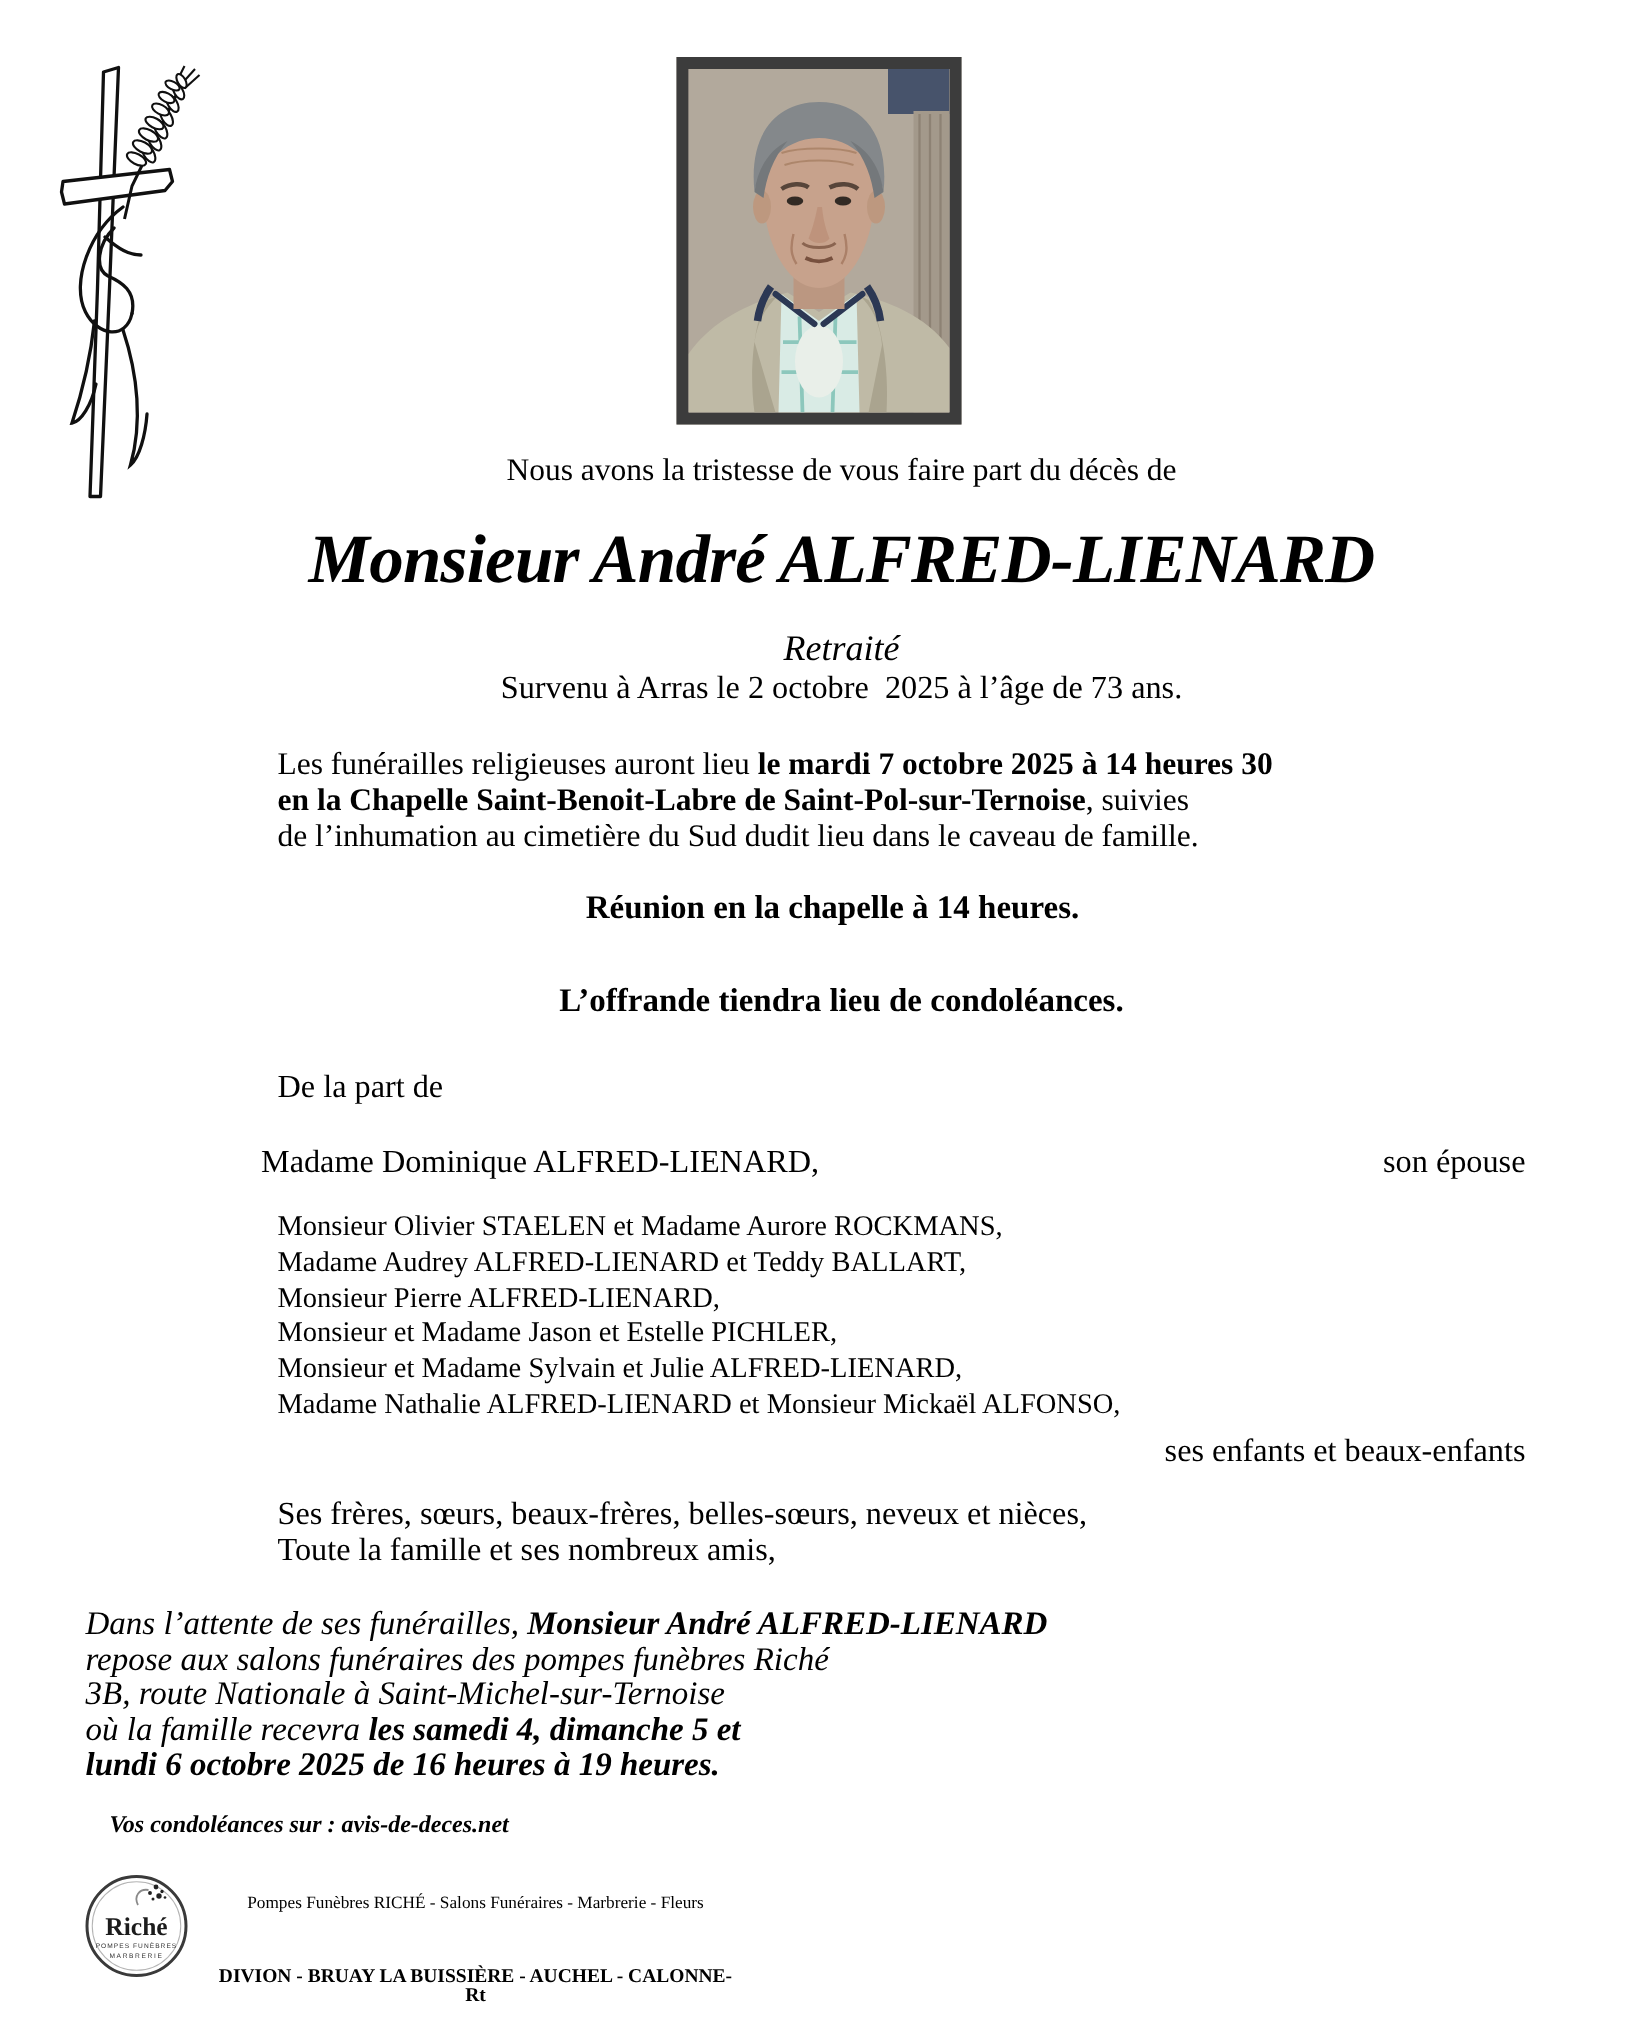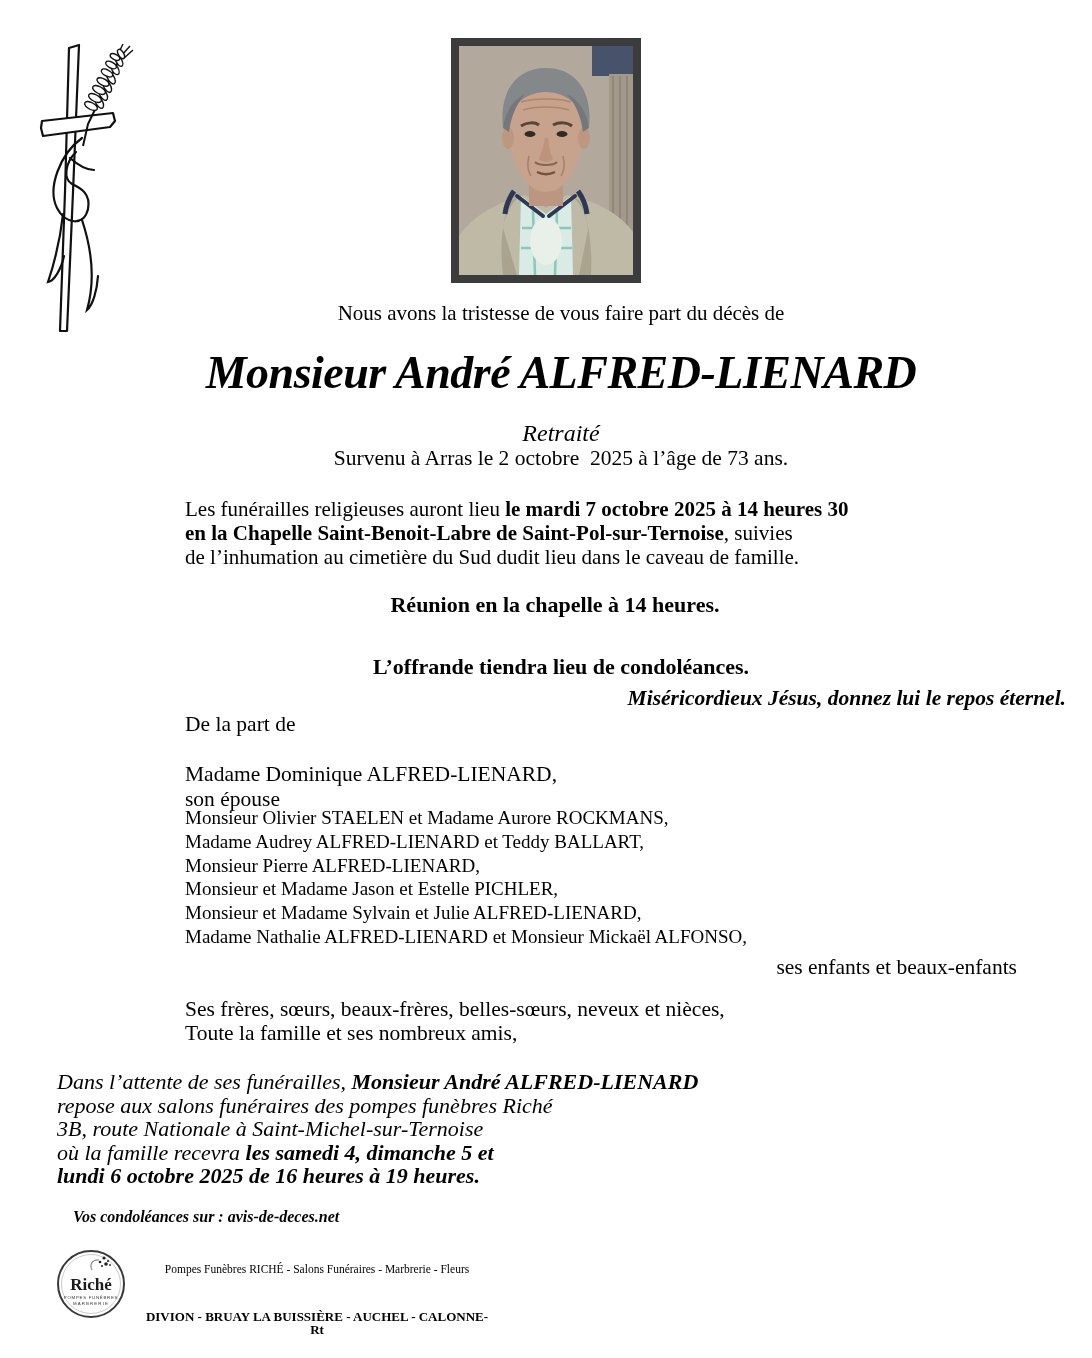--- a/index.html
+++ b/index.html
@@ -19,21 +19,21 @@
   #deceased-name{top:346px;font-size:46px;font-weight:bold;font-style:italic;letter-spacing:-0.5px;}
   #occupation{top:403px;font-size:24px;font-weight:normal;font-style:italic;margin-top:17px;}
   #death-line{top:446px;font-size:21.5px;white-space:pre-wrap;}
 
   #funeral-paragraph{top:497px;left:185px;font-size:21px;line-height:24px;}
   #meeting-line{top:592px;font-size:22px;font-weight:bold;padding-left:18px;}
   #offering-line{top:641px;font-size:22px;font-weight:bold;margin-top:13px;}
   #prayer-line{top:686px;left:0;right:26px;text-align:right;font-size:21.5px;font-weight:bold;font-style:italic;}
 
   #from-line{top:712px;left:185px;font-size:21.5px;}
-  #spouse-row{top:762px;left:185px;right:75px;display:flex;justify-content:space-between;font-size:21.5px;flex-direction:column;}
+  #spouse-row{top:762px;left:174px;right:75px;display:flex;justify-content:space-between;font-size:21.5px;}
   #children-list{top:806px;left:185px;font-size:19px;line-height:23.8px;}
   #children-role{top:955px;left:0;right:75px;text-align:right;font-size:21.5px;}
   #others-block{top:998px;left:185px;font-size:21.5px;line-height:23.5px;}
 
   #repose-block{top:1070px;left:57px;font-size:22px;font-style:italic;line-height:23.6px;}
   #condolences-line{top:1208px;left:73px;font-size:16px;font-weight:bold;font-style:italic;}
 
   #footer-logo{left:56px;top:1249px;width:70px;height:70px;}
   #footer-text{left:140px;top:1263px;width:354px;text-align:center;line-height:13.6px;}
   .footer-l1{font-size:11.5px;}
@@ -156,21 +156,20 @@
 
   <div class="abs" id="funeral-paragraph">
     <div><span>Les funérailles religieuses auront lieu </span><span class="b">le mardi 7 octobre 2025 à 14 heures 30</span></div>
     <div><span class="b">en la Chapelle Saint-Benoit-Labre de Saint-Pol-sur-Ternoise</span><span>, suivies</span></div>
     <div>de l’inhumation au cimetière du Sud dudit lieu dans le caveau de famille.</div>
   </div>
 
   <div class="abs center" id="meeting-line">Réunion en la chapelle à 14 heures.</div>
   <div class="abs center" id="offering-line">L’offrande tiendra lieu de condoléances.</div>
 
-  <div class="abs" id="prayer-line">Miséricordieux Jésus, donnez lui le repos éternel.</div>
 
   <div class="abs" id="from-line">De la part de</div>
 
   <div class="abs" id="spouse-row">
     <span>Madame Dominique ALFRED-LIENARD,</span>
     <span>son épouse</span>
   </div>
 
   <div class="abs" id="children-list">
     <div>Monsieur Olivier STAELEN et Madame Aurore ROCKMANS,</div>

